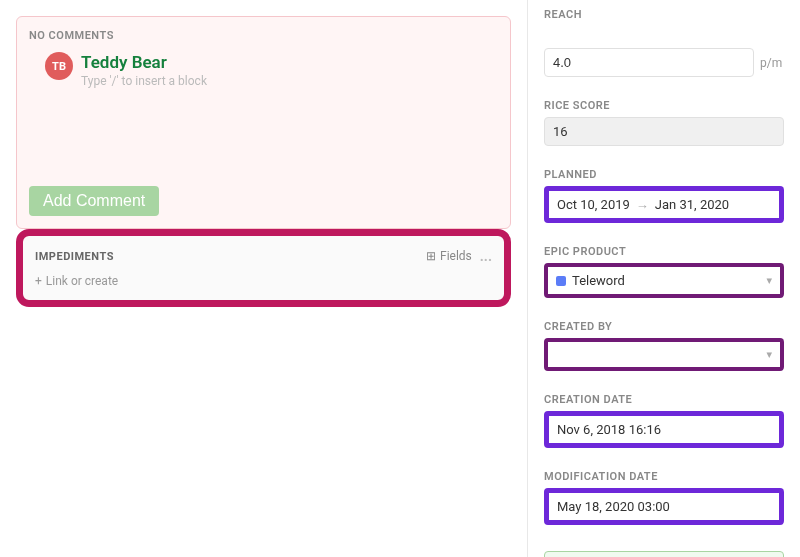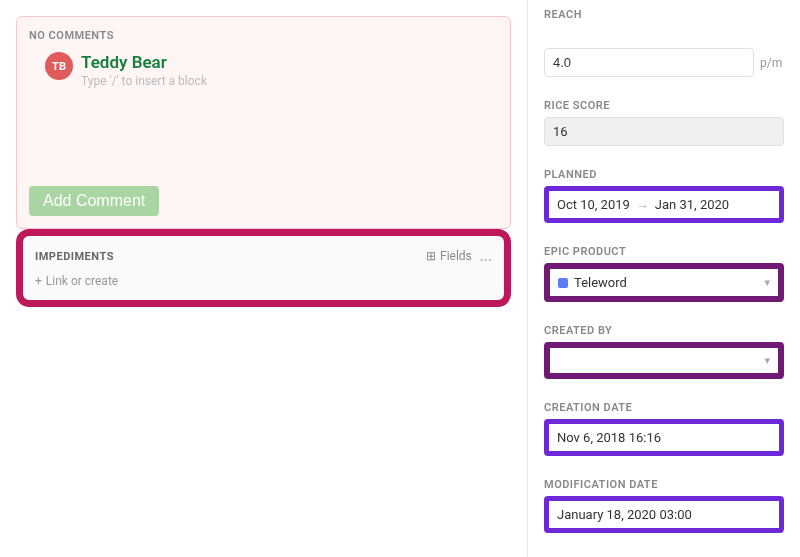--- a/index.html
+++ b/index.html
@@ -213,21 +213,21 @@
     }
 
     .arrow-icon {
       margin: 0 6px;
       color: #aaa;
     }
 
     .field-select-row {
       display: flex;
       align-items: center;
-      border: 6px solid #701a75;
+      border: 4px solid #701a75;
       border-radius: 4px;
       padding: 6px 8px;
       font-size: 13px;
       color: #333;
       background: #fff;
       width: 100%;
       justify-content: space-between;
       cursor: pointer;
     }
 
@@ -359,19 +359,19 @@
   <div class="field-group">
     <div class="field-label">CREATION DATE</div>
     <div class="field-date-row">
       <span>Nov 6, 2018 16:16</span>
     </div>
   </div>
 
   <div class="field-group">
     <div class="field-label">MODIFICATION DATE</div>
     <div class="field-date-row">
-      <span>January 18, 2020 03:00</span>
+      <span>May 18, 2020 03:00</span>
     </div>
   </div>
 
   <button class="new-field-btn">+ New Field or Relation</button>
 
 </div>
 
 </body></html>

